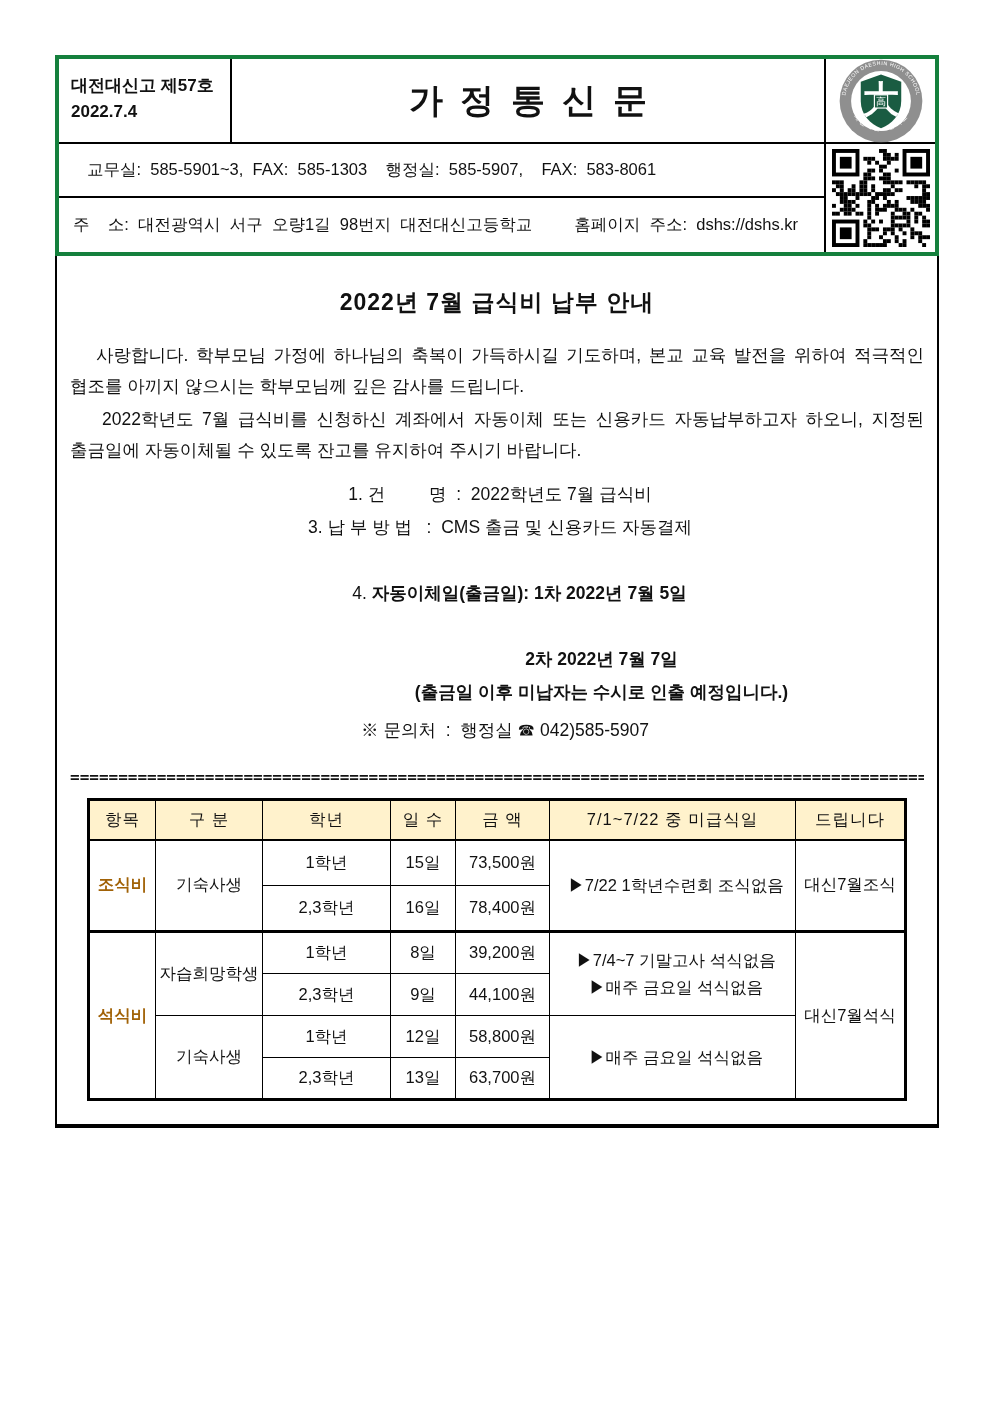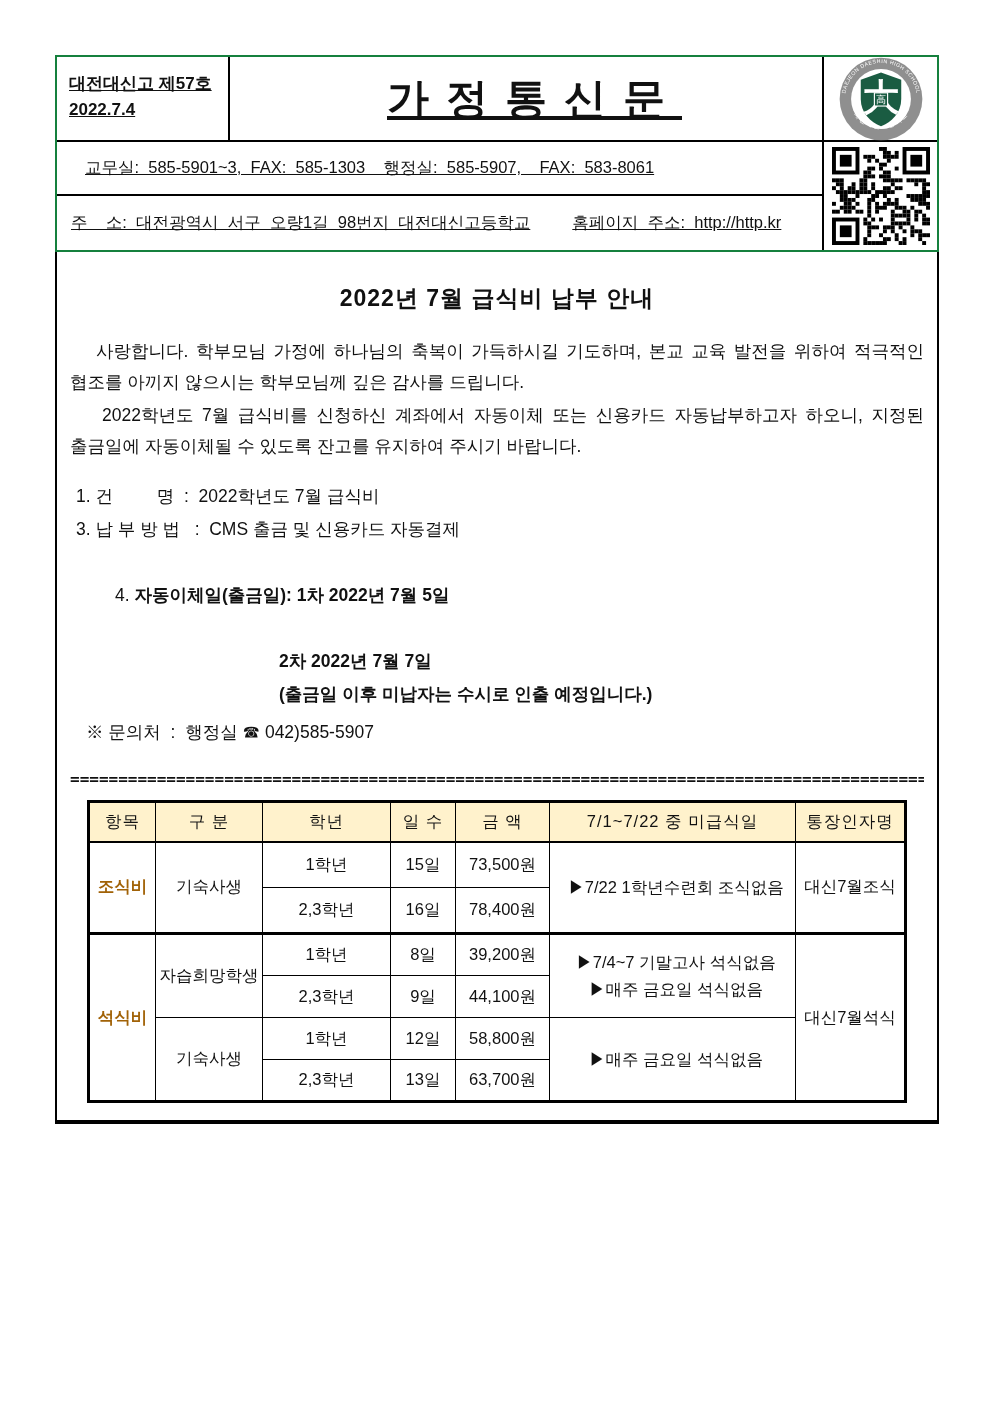--- a/index.html
+++ b/index.html
@@ -10,37 +10,36 @@
     color:#111;
     position:relative;
   }
   .page { position:absolute; left:55px; top:55px; width:884px; }
 
   
   .header-box {
     display:grid;
     grid-template-columns:173px 594px 1fr;
     grid-template-rows:85px 54px 54px;
-    border:2px solid #15803d;
+    border:4px solid #15803d;
     width:100%;
-    text-decoration:underline;
   }
   .doc-cell {
     grid-column:1; grid-row:1;
     border-right:2px solid #000; border-bottom:2px solid #000;
     padding:14px 0 0 12px;
     font-size:17px; font-weight:bold; line-height:1.55;
   }
   .title-cell {
     grid-column:2; grid-row:1;
     border-right:2px solid #000; border-bottom:2px solid #000;
     display:flex; align-items:center; justify-content:center;
   }
   .main-masthead {
-    font-size:42px; font-weight:800; letter-spacing:17px; text-indent:17px;
+    font-size:34px; font-weight:800; letter-spacing:17px; text-indent:17px;
     white-space:nowrap;
   }
   .emblem-cell {
     grid-column:3; grid-row:1;
     border-bottom:2px solid #000;
     display:flex; align-items:center; justify-content:center;
   }
   .contact-cell {
     grid-column:1 / span 2; grid-row:2;
     border-right:2px solid #000; border-bottom:2px solid #000;
@@ -70,21 +69,21 @@
     text-align:center; font-size:23px; font-weight:bold;
     margin-top:31px; letter-spacing:1px;
   }
   .body-para {
     margin-top:22px; font-size:17.5px; line-height:31px;
     text-align:justify; word-break:keep-all;
   }
   .body-para.indent1 { text-indent:26px; }
   .body-para.indent2 { text-indent:32px; margin-top:2px; }
 
-  .item-list { margin-top:18px; margin-left:6px; font-size:17.5px; }
+  .item-list { margin-top:12px; margin-left:6px; font-size:17.5px;text-align:center; }
   .item-line { line-height:33px; white-space:pre-wrap; }
   .item-line .bold { font-weight:bold; }
   .pay-link {
     color:#2222dd; font-weight:bold;
     border-bottom:2px solid #222; padding-bottom:1px;
   }
   .item-cont { line-height:33px; white-space:pre-wrap; font-weight:bold; margin-left:203px; }
   .inquiry-line { line-height:33px; white-space:pre-wrap; margin-top:5px; margin-left:10px; font-size:17.5px; }
 
   .divider {
@@ -150,21 +149,21 @@
         <text x="50" y="63" font-size="42" font-weight="bold" fill="#ffffff" text-anchor="middle">大</text>
         <rect x="42.5" y="43" width="15" height="15" fill="#1a5c42" stroke="#ffffff" stroke-width="1.3"></rect>
         <text x="50" y="55" font-size="11.5" fill="#ffffff" text-anchor="middle">高</text>
       </svg>
     </div>
     <div class="contact-cell">
       <span>교무실:  585-5901~3,  FAX:  585-1303    행정실:  585-5907,    FAX:  583-8061</span>
     </div>
     <div class="address-cell">
       <span>주    소:  대전광역시  서구  오량1길  98번지  대전대신고등학교</span>
-      <span class="homepage">홈페이지  주소:  http://http.kr</span>
+      <span class="homepage">홈페이지  주소:  dshs://dshs.kr</span>
     </div>
     <div class="qr-cell">
       <svg class="qr-svg" width="98" height="98" viewBox="0 0 100 100">
         <rect x="0" y="0" width="100" height="100" fill="#ffffff"></rect>
         <g fill="#000000" transform="translate(0,0)">
           <rect x="0" y="0" width="28" height="28"></rect>
             <rect x="4" y="4" width="20" height="20" fill="#fff"></rect>
             <rect x="8" y="8" width="12" height="12"></rect>
           <rect x="72" y="0" width="28" height="28"></rect>
             <rect x="76" y="4" width="20" height="20" fill="#fff"></rect>
@@ -420,21 +419,21 @@
           <col style="width:110px">
       </colgroup>
       <thead>
         <tr>
           <th>항목</th>
           <th>구 분</th>
           <th>학년</th>
           <th>일 수</th>
           <th>금  액</th>
           <th>7/1~7/22 중 미급식일</th>
-          <th>통장인자명</th>
+          <th>드립니다</th>
         </tr>
       </thead>
       <tbody>
         <tr class="row-b">
           <td class="item-cell" rowspan="2">조식비</td>
           <td rowspan="2">기숙사생</td>
           <td>1학년</td>
           <td>15일</td>
           <td>73,500원</td>
           <td class="note-cell" rowspan="2">▶7/22  1학년수련회 조식없음</td>

